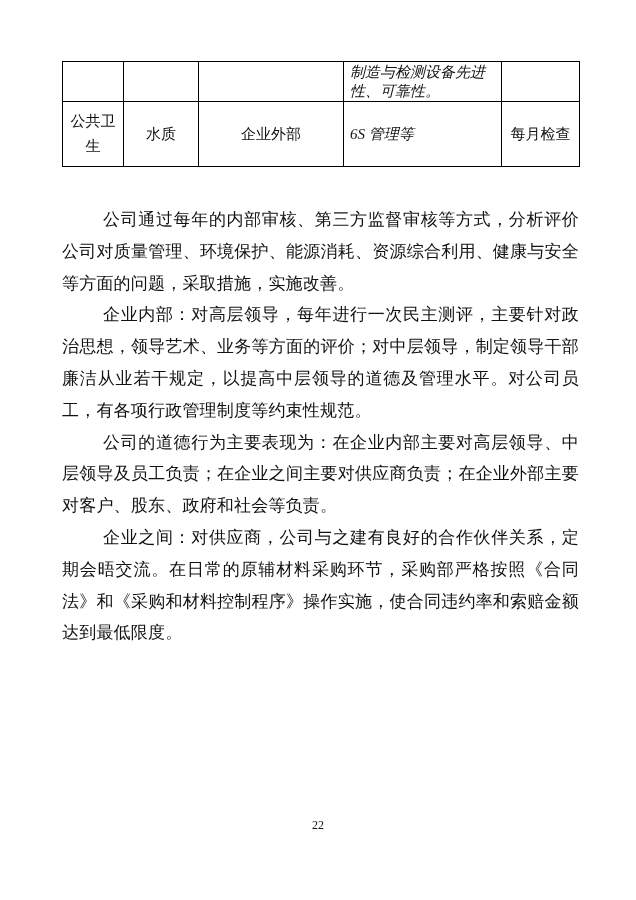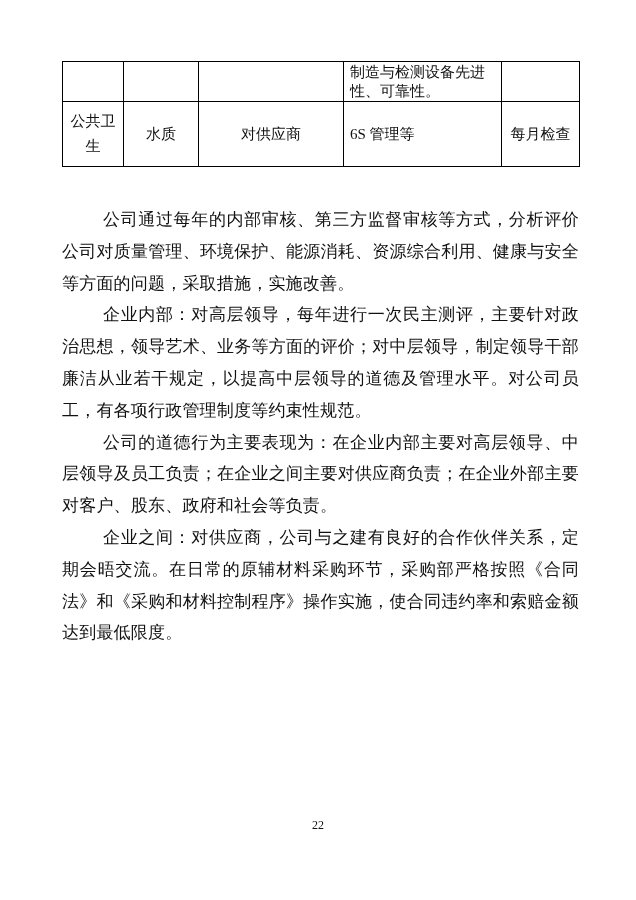--- a/index.html
+++ b/index.html
@@ -33,21 +33,21 @@
     vertical-align: top;
     line-height: 18.5px;
     text-align: left;
   }
   .doc-table tr.r2 td {
     height: 65px;
     vertical-align: middle;
     line-height: 25px;
   }
   .doc-table td.center { text-align: center; }
-  .doc-table td.left { text-align: left; }
+  .doc-table td.left { text-align: left; font-style: italic; }
   .doc-table tr.r2 td.cell-1 { padding: 1px 1px; }
   
   .body-text {
     width: 517px;
     margin: 37px 16px 0 62px;
   }
   .para {
     font-size: 17px;
     line-height: 31.8px;
     letter-spacing: 0.2px;
@@ -82,21 +82,21 @@
       <tr class="r1">
         <td class="cell-1 center"></td>
         <td class="cell-2 center"></td>
         <td class="cell-3 center"></td>
         <td class="cell-4 left">制造与检测设备先进性、可靠性。</td>
         <td class="cell-5 center"></td>
       </tr>
       <tr class="r2">
         <td class="cell-1 center">公共卫生</td>
         <td class="cell-2 center">水质</td>
-        <td class="cell-3 center">对供应商</td>
+        <td class="cell-3 center">企业外部</td>
         <td class="cell-4 left">6S 管理等</td>
         <td class="cell-5 center">每月检查</td>
       </tr>
     </tbody>
   </table>
 
   <div class="body-text">
     <p class="para">公司通过每年的内部审核、第三方监督审核等方式，分析评价公司对质量管理、环境保护、能源消耗、资源综合利用、健康与安全等方面的问题，采取措施，实施改善。</p>
     <p class="para">企业内部：对高层领导，每年进行一次民主测评，主要针对政治思想，领导艺术、业务等方面的评价；对中层领导，制定领导干部廉洁从业若干规定，以提高中层领导的道德及管理水平。对公司员工，有各项行政管理制度等约束性规范。</p>
     <p class="para">公司的道德行为主要表现为：在企业内部主要对高层领导、中层领导及员工负责；在企业之间主要对供应商负责；在企业外部主要对客户、股东、政府和社会等负责。</p>

